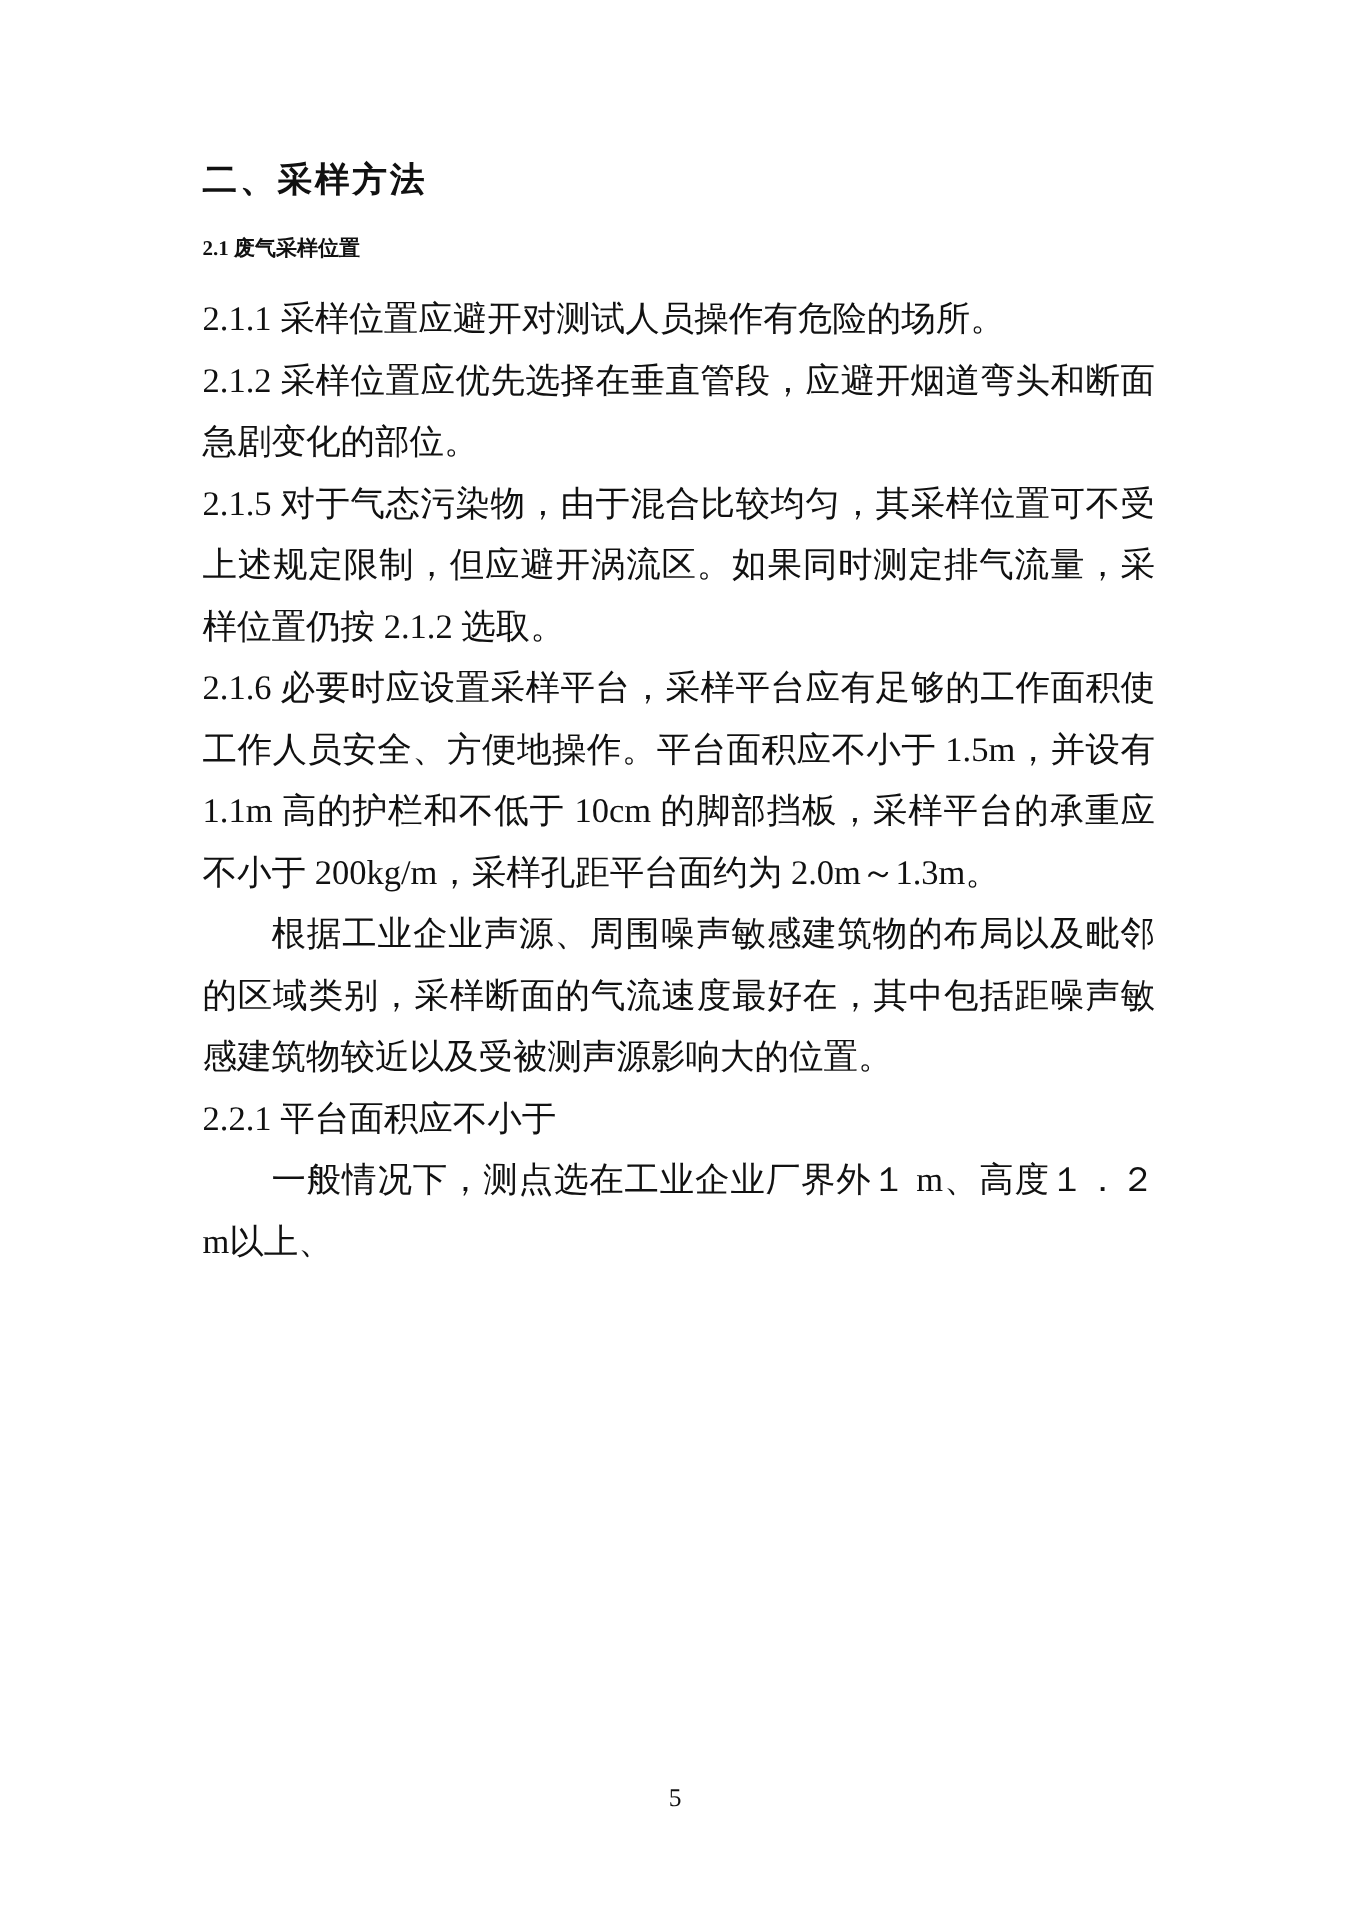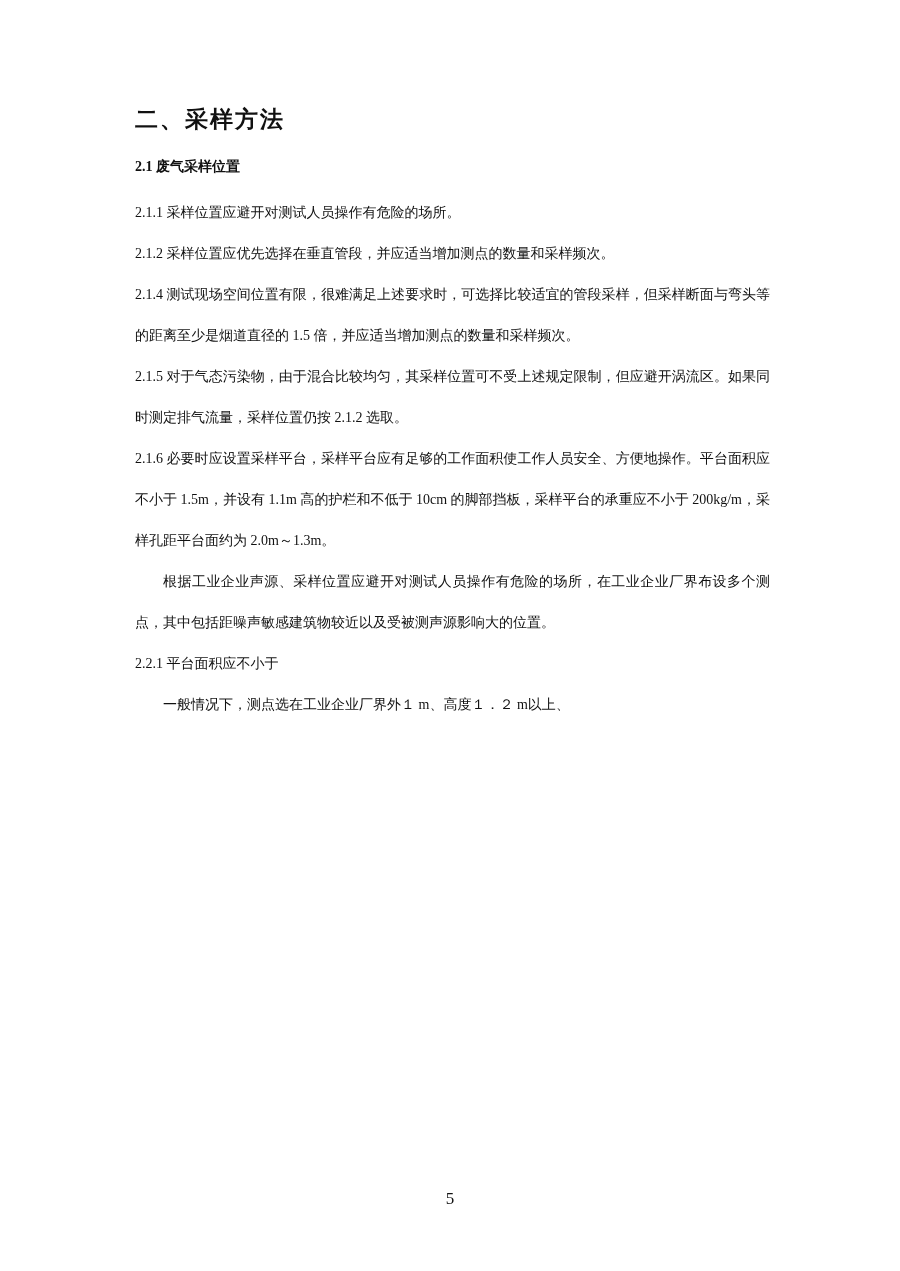--- a/index.html
+++ b/index.html
@@ -24,21 +24,21 @@
     letter-spacing: 2px;
     margin-bottom: 16px;
   }
   .section-heading {
     font-size: 14px;
     font-weight: bold;
     line-height: 30px;
     margin: 6px 0 10px 0;
   }
   .para {
-    font-size: 14px;
+    font-size: 23px;
     line-height: 41px;
     text-align: justify;
     text-justify: inter-ideograph;
     margin: 0;
   }
   .para.indent {
     text-indent: 2em;
   }
   .page-number {
     position: absolute;
@@ -54,31 +54,30 @@
 <body>
 
 <div class="page">
 
   <h1 class="doc-title">二、采样方法</h1>
 
   <h2 class="section-heading">2.1 废气采样位置</h2>
 
   <p class="para">2.1.1 采样位置应避开对测试人员操作有危险的场所。</p>
 
-  <p class="para">2.1.2 采样位置应优先选择在垂直管段，并应适当增加测点的数量和采样频次。</p>
+  <p class="para">2.1.2 采样位置应优先选择在垂直管段，应避开烟道弯头和断面急剧变化的部位。</p>
 
 
-  <p class="para">2.1.4 测试现场空间位置有限，很难满足上述要求时，可选择比较适宜的管段采样，但采样断面与弯头等的距离至少是烟道直径的 1.5 倍，并应适当增加测点的数量和采样频次。</p>
 
   <p class="para">2.1.5 对于气态污染物，由于混合比较均匀，其采样位置可不受上述规定限制，但应避开涡流区。如果同时测定排气流量，采样位置仍按 2.1.2 选取。</p>
 
   <p class="para">2.1.6 必要时应设置采样平台，采样平台应有足够的工作面积使工作人员安全、方便地操作。平台面积应不小于 1.5m，并设有 1.1m 高的护栏和不低于 10cm 的脚部挡板，采样平台的承重应不小于 200kg/m，采样孔距平台面约为 2.0m～1.3m。</p>
 
 
-  <p class="para indent">根据工业企业声源、采样位置应避开对测试人员操作有危险的场所，在工业企业厂界布设多个测点，其中包括距噪声敏感建筑物较近以及受被测声源影响大的位置。</p>
+  <p class="para indent">根据工业企业声源、周围噪声敏感建筑物的布局以及毗邻的区域类别，采样断面的气流速度最好在，其中包括距噪声敏感建筑物较近以及受被测声源影响大的位置。</p>
 
   <p class="para">2.2.1 平台面积应不小于</p>
 
   <p class="para indent">一般情况下，测点选在工业企业厂界外１ m、高度１．２ m以上、</p>
 
   <div class="page-number">5</div>
 
 </div>
 
 </body></html>

